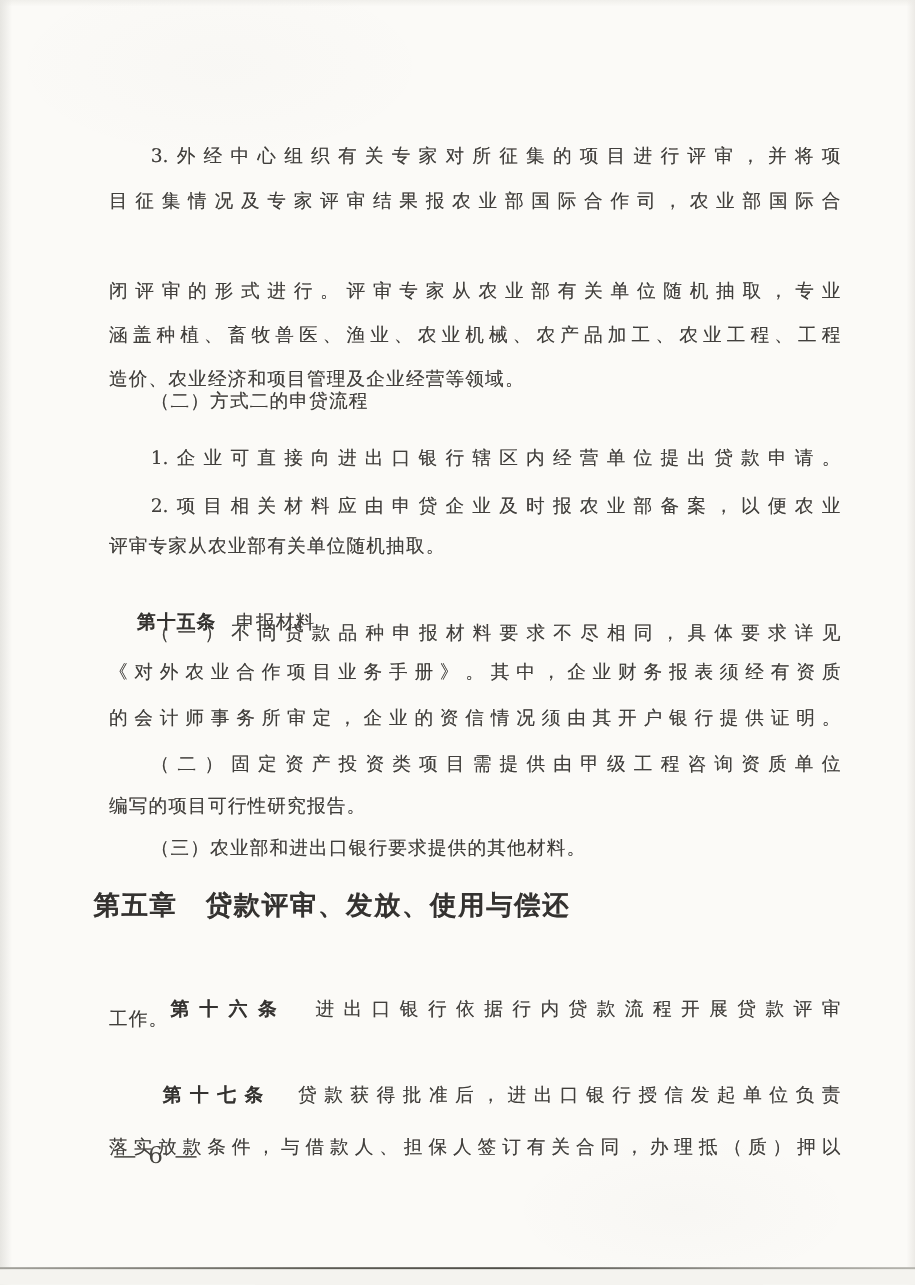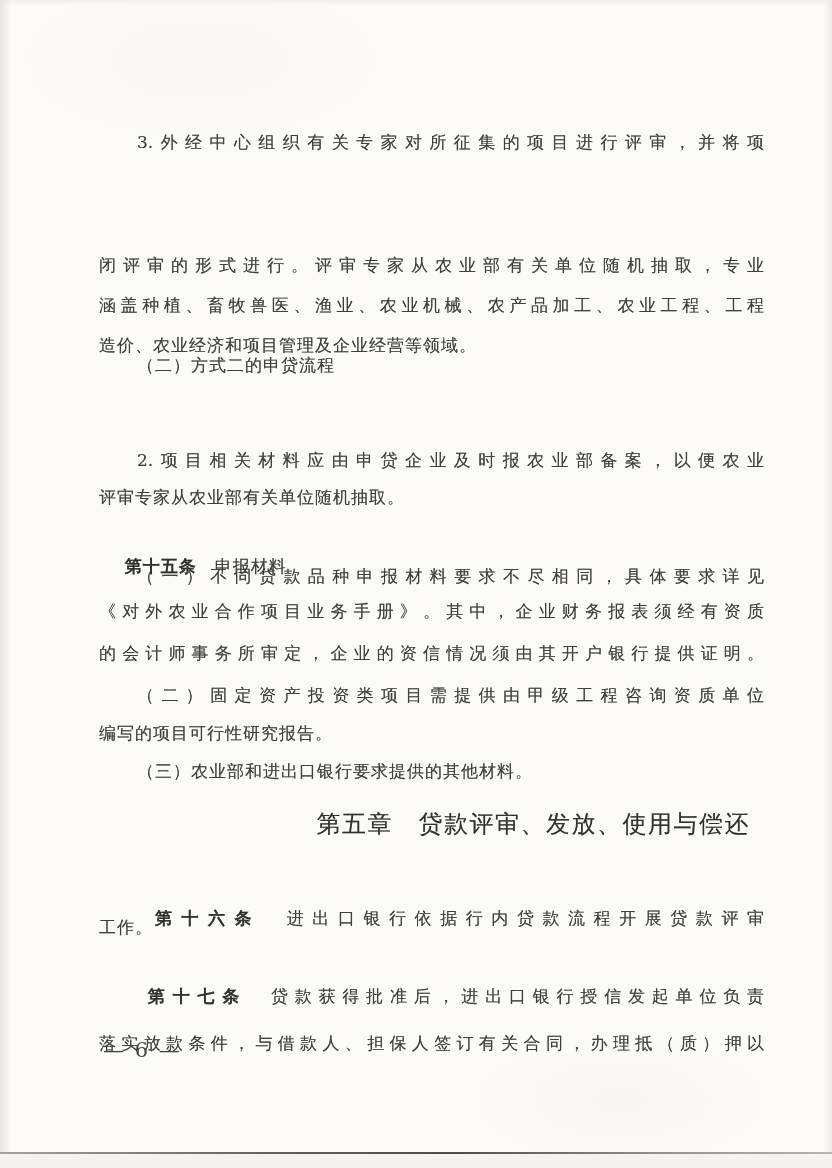--- a/index.html
+++ b/index.html
@@ -46,23 +46,23 @@
   .term {
     font-family: "Liberation Sans", "DejaVu Sans", sans-serif;
     font-weight: 700;
     color: #343230;
     letter-spacing: 1px;
     text-align: center;
   }
   .chapter {
     position: absolute;
     left: 85px; width: 665px;
-    text-align: right;
+    text-align: left;
     font-family: "Liberation Sans", "DejaVu Sans", sans-serif;
-    font-weight: 400;
+    font-weight: 700;
     font-size: 24px; line-height: 32px;
     letter-spacing: 1.5px;
     color: #343230;
     text-shadow: 0 0 0.5px rgba(52,50,48,0.5);
   }
   .pagenum {
     position: absolute;
     left: 103px; top: 1036px;
     font-size: 21px; line-height: 28px;
     letter-spacing: 2px;
@@ -71,24 +71,26 @@
 </style>
 </head>
 <body>
 
 <div class="page">
   <div class="edge-top"></div>
   <div class="edge-left"></div>
   <div class="edge-right"></div>
 
   <div class="line ind just" style="top:127px">3.外经中心组织有关专家对所征集的项目进行评审，并将项</div>
+  <div class="line just" style="top:168px">目征集情况及专家评审结果报农业部国际合作司，农业部国际合</div>
   <div class="line just" style="top:250px">闭评审的形式进行。评审专家从农业部有关单位随机抽取，专业</div>
   <div class="line just" style="top:290px">涵盖种植、畜牧兽医、渔业、农业机械、农产品加工、农业工程、工程</div>
   <div class="line" style="top:330px">造价、农业经济和项目管理及企业经营等领域。</div>
   <div class="line ind" style="top:350px">（二）方式二的申贷流程</div>
+  <div class="line ind just" style="top:402px">1.企业可直接向进出口银行辖区内经营单位提出贷款申请。</div>
   <div class="line ind just" style="top:445px">2.项目相关材料应由申贷企业及时报农业部备案，以便农业</div>
   <div class="line" style="top:482px">评审专家从农业部有关单位随机抽取。</div>
 
   <div class="line ind" style="top:521px">
     <span class="term">第十五条</span><span>　申报材料</span>
   </div>
 
   <div class="line ind just" style="top:561px">（一）不同贷款品种申报材料要求不尽相同，具体要求详见</div>
   <div class="line just" style="top:596px">《对外农业合作项目业务手册》。其中，企业财务报表须经有资质</div>
   <div class="line just" style="top:638px">的会计师事务所审定，企业的资信情况须由其开户银行提供证明。</div>

